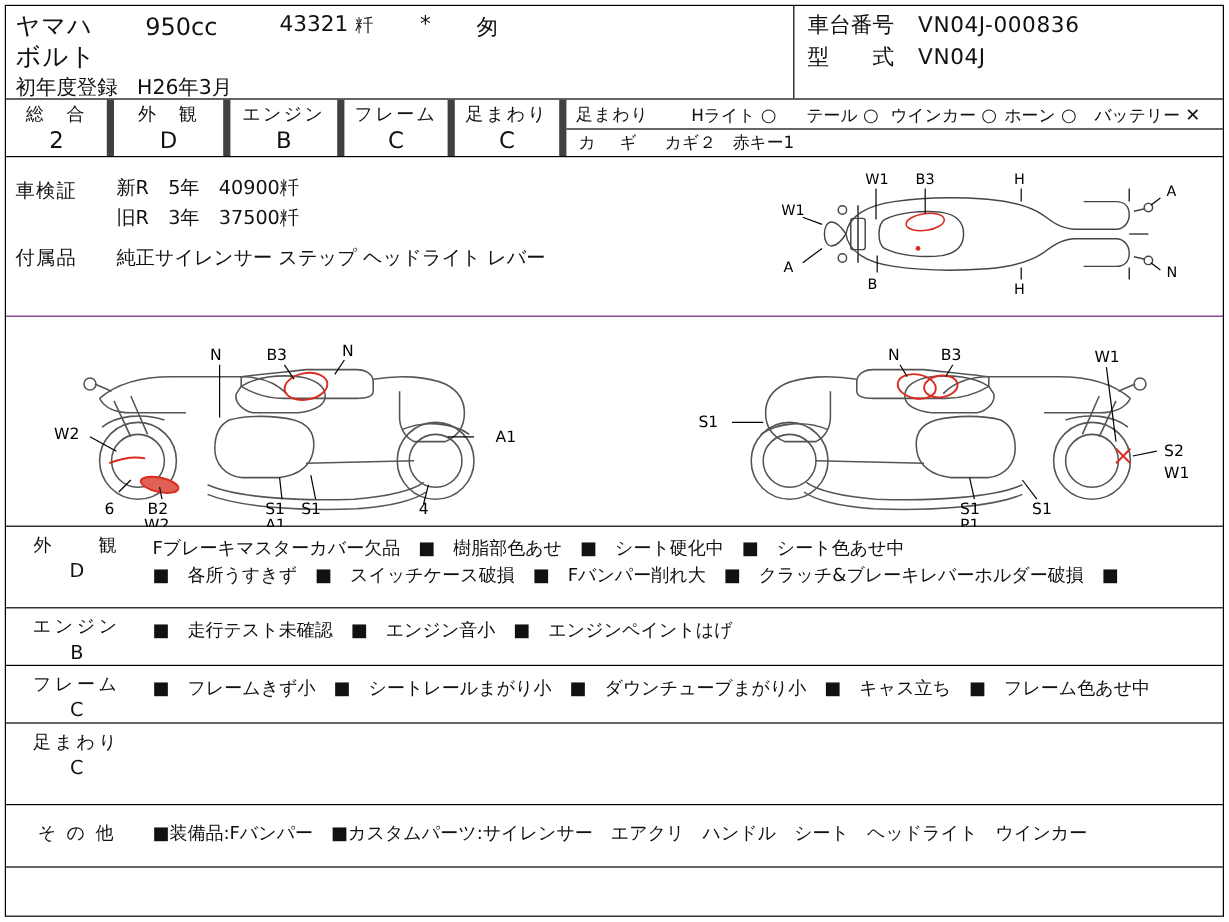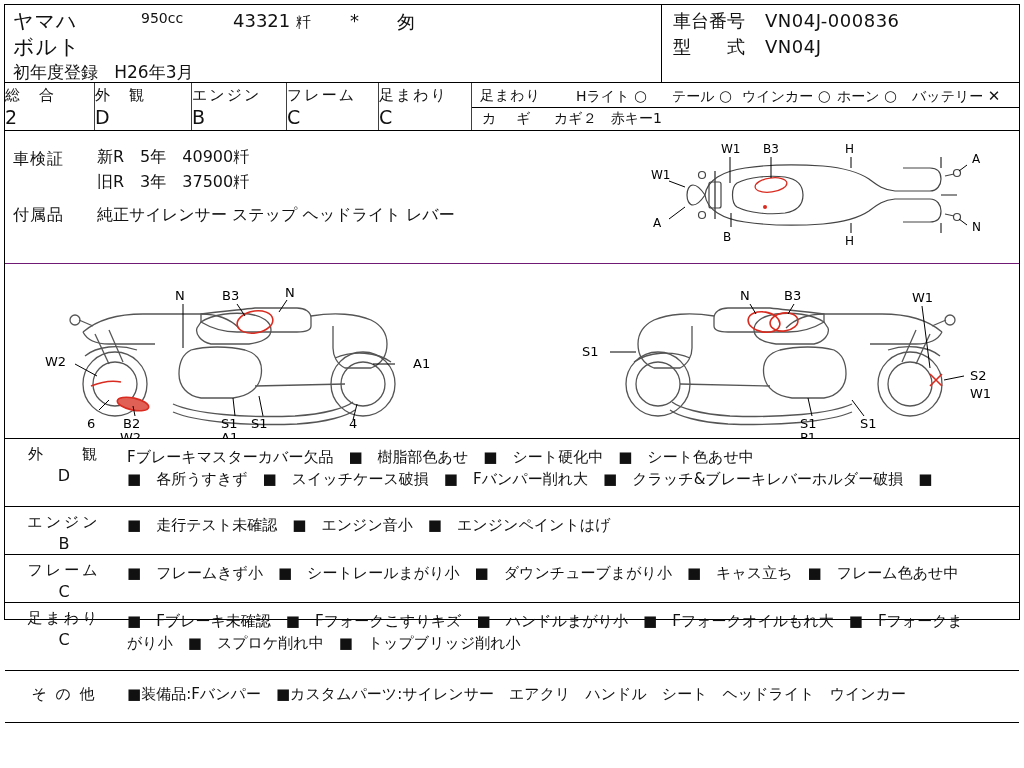--- a/index.html
+++ b/index.html
@@ -11,40 +11,40 @@
     width: 1024px; height: 768px;
     font-family: "DejaVu Sans", "Liberation Sans", sans-serif;
     color: #111;
     font-size: 15px;
     position: relative;
     overflow: hidden;
   }
   .sheet {
     position: absolute;
     left: 4px; top: 4px;
-    width: 1016px; height: 616px;
+    width: 1016px; height: 760px;
     border: 1px solid #000;
     background: #fff;
   }
   
   .hdr {
     position: relative;
     height: 78px;
     border-bottom: 1px solid #000;
   }
   .hdr .vline {
     position: absolute; left: 656px; top: 0; bottom: 0;
     width: 1px; background: #000;
   }
   .maker {
     position: absolute; left: 8px; top: 3px;
     font-size: 20px; letter-spacing: 1px;
   }
   .disp {
-    position: absolute; left: 136px; top: 5px; font-size: 14px;
+    position: absolute; left: 116px; top: 5px; font-size: 20px;
   }
   .mileage {
     position: absolute; left: 228px; top: 5px; font-size: 18px;
   }
   .mile-unit { font-size: 15px; }
   .star { position: absolute; left: 345px; top: 5px; font-size: 18px; }
   .color { position: absolute; left: 392px; top: 5px; font-size: 18px; }
   .model-name {
     position: absolute; left: 8px; top: 28px;
     font-size: 21px; letter-spacing: 1px;
@@ -61,22 +61,22 @@
   .rcol .val { letter-spacing: .5px; }
 
   
   .grades {
     position: relative;
     height: 48px;
     border-bottom: 1px solid #000;
   }
   .gcell {
     position: absolute; top: 0; height: 47px;
-    border-right: 1px solid #404040;
-    text-align: left;
+    border-right: 6px solid #404040;
+    text-align: center;
   }
   .gcell .gl { font-size: 15px; margin-top: 3px; letter-spacing: 2px; }
   .gcell .gv { font-size: 19px; margin-top: 1px; }
   .g0 { left: 0;   width: 90px; }
   .g1 { left: 90px; width: 97px; }
   .g2 { left: 187px; width: 95px; }
   .g3 { left: 282px; width: 92px; }
   .g4 { left: 374px; width: 93px; }
   .safety {
     position: absolute; left: 467px; top: 0; right: 0; height: 47px;
@@ -473,24 +473,20 @@
     <div class="items">
       <div class="it">■　フレームきず小　■　シートレールまがり小　■　ダウンチューブまがり小　■　キャス立ち　■　フレーム色あせ中</div>
     </div>
   </div>
 
   <div class="cond" style="height:68px">
     <div class="cat">
       <div class="c1">足まわり</div>
       <div class="c2">C</div>
     </div>
-    <div class="items">
-      <div class="it">■　Fブレーキ未確認　■　Fフォークこすりキズ　■　ハンドルまがり小　■　Fフォークオイルもれ大　■　Fフォークま</div>
-      <div class="it">がり小　■　スプロケ削れ中　■　トップブリッジ削れ小</div>
-    </div>
   </div>
 
   <div class="other">
     <div class="cat">そ の 他</div>
     <div class="items">■装備品:Fバンパー　■カスタムパーツ:サイレンサー　エアクリ　ハンドル　シート　ヘッドライト　ウインカー</div>
   </div>
 
   <div class="blank"></div>
 </div>
 

